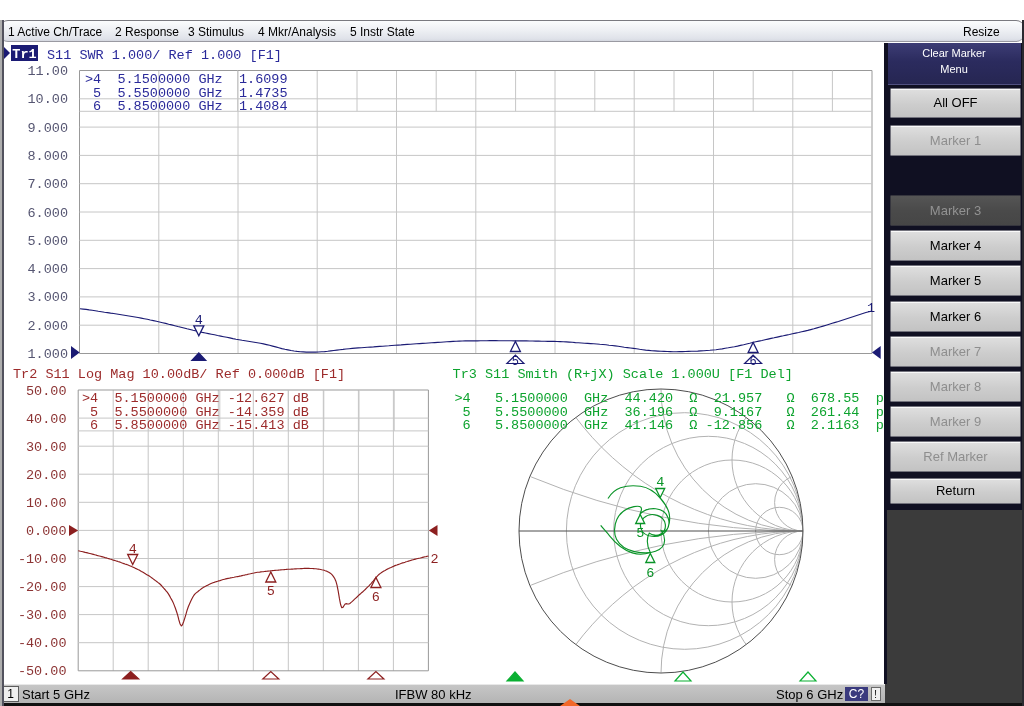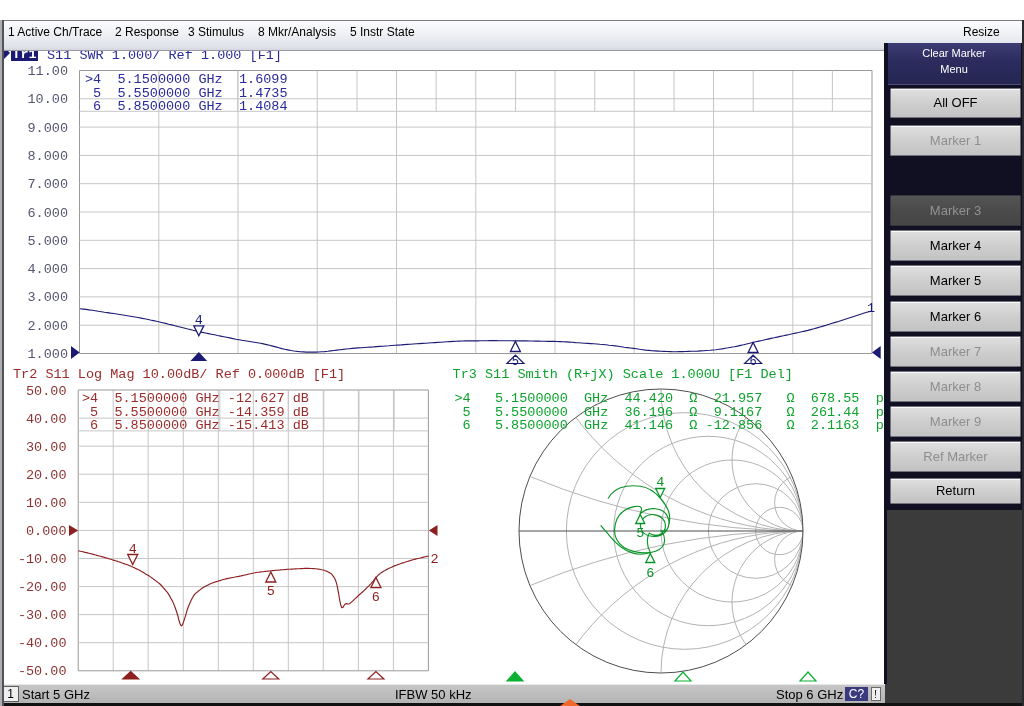--- a/index.html
+++ b/index.html
@@ -2,23 +2,23 @@
 <html><head><meta charset="utf-8"><style>
 * { margin:0; padding:0; box-sizing:border-box; }
 html,body { width:1024px; height:706px; overflow:hidden; background:#fff;
   font-family:"Liberation Sans", sans-serif; }
 #stage { position:relative; width:1024px; height:706px; background:#fff; }
 #titlebar { position:absolute; left:0; top:0; width:1024px; height:20px;
   background:linear-gradient(to bottom,#2f2f31,#141416 55%,#050507); overflow:hidden; }
 #titleglow { position:absolute; left:-36px; top:-8px; width:300px; height:36px;
   background:radial-gradient(ellipse 52% 58% at 42% 55%, rgba(240,243,247,0.99) 0%, rgba(222,226,232,0.95) 38%, rgba(180,184,192,0.6) 60%, rgba(110,113,120,0.2) 78%, rgba(80,82,88,0) 100%); }
 #titletext { position:absolute; left:5px; top:2px; font-size:13px; color:#0c0c0e; }
-#menubar { position:absolute; left:0; top:20px; width:1024px; height:31px;
+#menubar { position:absolute; left:0; top:20px; width:1024px; height:22px;
   background:linear-gradient(to bottom,#fbfcfd,#eef0f4 45%,#dfe2e9 90%,#d4d7df);
-  border-top:1px solid #7a7a80; border-bottom:1px solid #9a9aa2; font-size:12px; color:#000; }
+  border-top:1px solid #7a7a80; border-bottom:1px solid #9a9aa2; font-size:12px; color:#000;border-radius:8px; }
 #menubar span { position:absolute; top:4px; }
 #rpanel { position:absolute; left:883.5px; top:43px; width:140.5px; height:641px;
   background:#101022; }
 #rpanel .low { position:absolute; left:3px; top:467px; width:137.5px; height:174px; background:#3b3b3b; }
 #rhead { position:absolute; left:4px; top:0px; width:133px; height:41.5px;
   background:linear-gradient(to bottom,#3d3d75,#2b2b5e 45%,#262652);
   color:#fff; font-size:11px; text-align:center; line-height:1.45; padding-top:3px;
   border-bottom:1px solid #505080; }
 .btn { position:absolute; left:6.5px; width:131px;
   background:linear-gradient(to bottom,#dfdfdf,#cdcdcd 55%,#c3c3c3);
@@ -207,21 +207,21 @@
 <path d="M650.3,553.5 L645.8,562.5 L654.8,562.5 Z" fill="#fff" stroke="#0a9428" stroke-width="1.3"></path>
 <text x="650.3" y="576.5" font-family="&quot;Liberation Mono&quot;, monospace" font-size="13.5" fill="#0a9428" text-anchor="middle" font-weight="normal">6</text>
 <path d="M507,681 L515,672 L523,681 Z" fill="#0bb032" stroke="#0bb032" stroke-width="1.2"></path>
 <path d="M675,681 L683,672 L691,681 Z" fill="#fff" stroke="#0bb032" stroke-width="1.2"></path>
 <path d="M800,681 L808,672 L816,681 Z" fill="#fff" stroke="#0bb032" stroke-width="1.2"></path>
     </svg>
 <div id="menubar">
  <span style="left:8px">1 Active Ch/Trace</span>
  <span style="left:115px">2 Response</span>
  <span style="left:188px">3 Stimulus</span>
- <span style="left:258px">8 Mkr/Analysis</span>
+ <span style="left:258px">4 Mkr/Analysis</span>
  <span style="left:350px">5 Instr State</span>
  <span style="left:963px">Resize</span>
 </div>
 <div id="rpanel">
  <div class="low"></div>
  <div id="rhead">Clear Marker<br>Menu</div>
 <div class="btn" style="top:45px;height:29.5px">All OFF</div>
 <div class="btn dis" style="top:81.5px;height:31px">Marker 1</div>
 <div class="btn prs" style="top:151.9px;height:31px">Marker 3</div>
 <div class="btn" style="top:187.10000000000002px;height:31px">Marker 4</div>
@@ -229,21 +229,21 @@
 <div class="btn" style="top:257.5px;height:31px">Marker 6</div>
 <div class="btn dis" style="top:292.70000000000005px;height:31px">Marker 7</div>
 <div class="btn dis" style="top:327.90000000000003px;height:31px">Marker 8</div>
 <div class="btn dis" style="top:363.1px;height:31px">Marker 9</div>
 <div class="btn" style="top:434.5px;height:26px">Return</div>
 <div class="btn dis" style="top:398.3px;height:31px">Ref Marker</div>
 </div>
 <div id="statusbar">
  <div class="b1">1</div>
  <span style="position:absolute;left:22px;top:2px">Start 5 GHz</span>
- <span style="position:absolute;left:395px;top:2px">IFBW 50 kHz</span>
+ <span style="position:absolute;left:395px;top:2px">IFBW 80 kHz</span>
  <span style="position:absolute;left:776px;top:2px">Stop 6 GHz</span>
  <div id="cbox">C?</div>
       <div id="ebox">!</div>
 </div>
 <div id="brcorner"></div>
 <div id="botstrip"></div>
 <div style="position:absolute;left:553px;top:699px;width:0;height:0;border-left:17px solid transparent;border-right:17px solid transparent;border-bottom:12px solid #f2682a"></div>
 <div id="lborder"></div>
 <div id="rborder"></div>
 </div>

